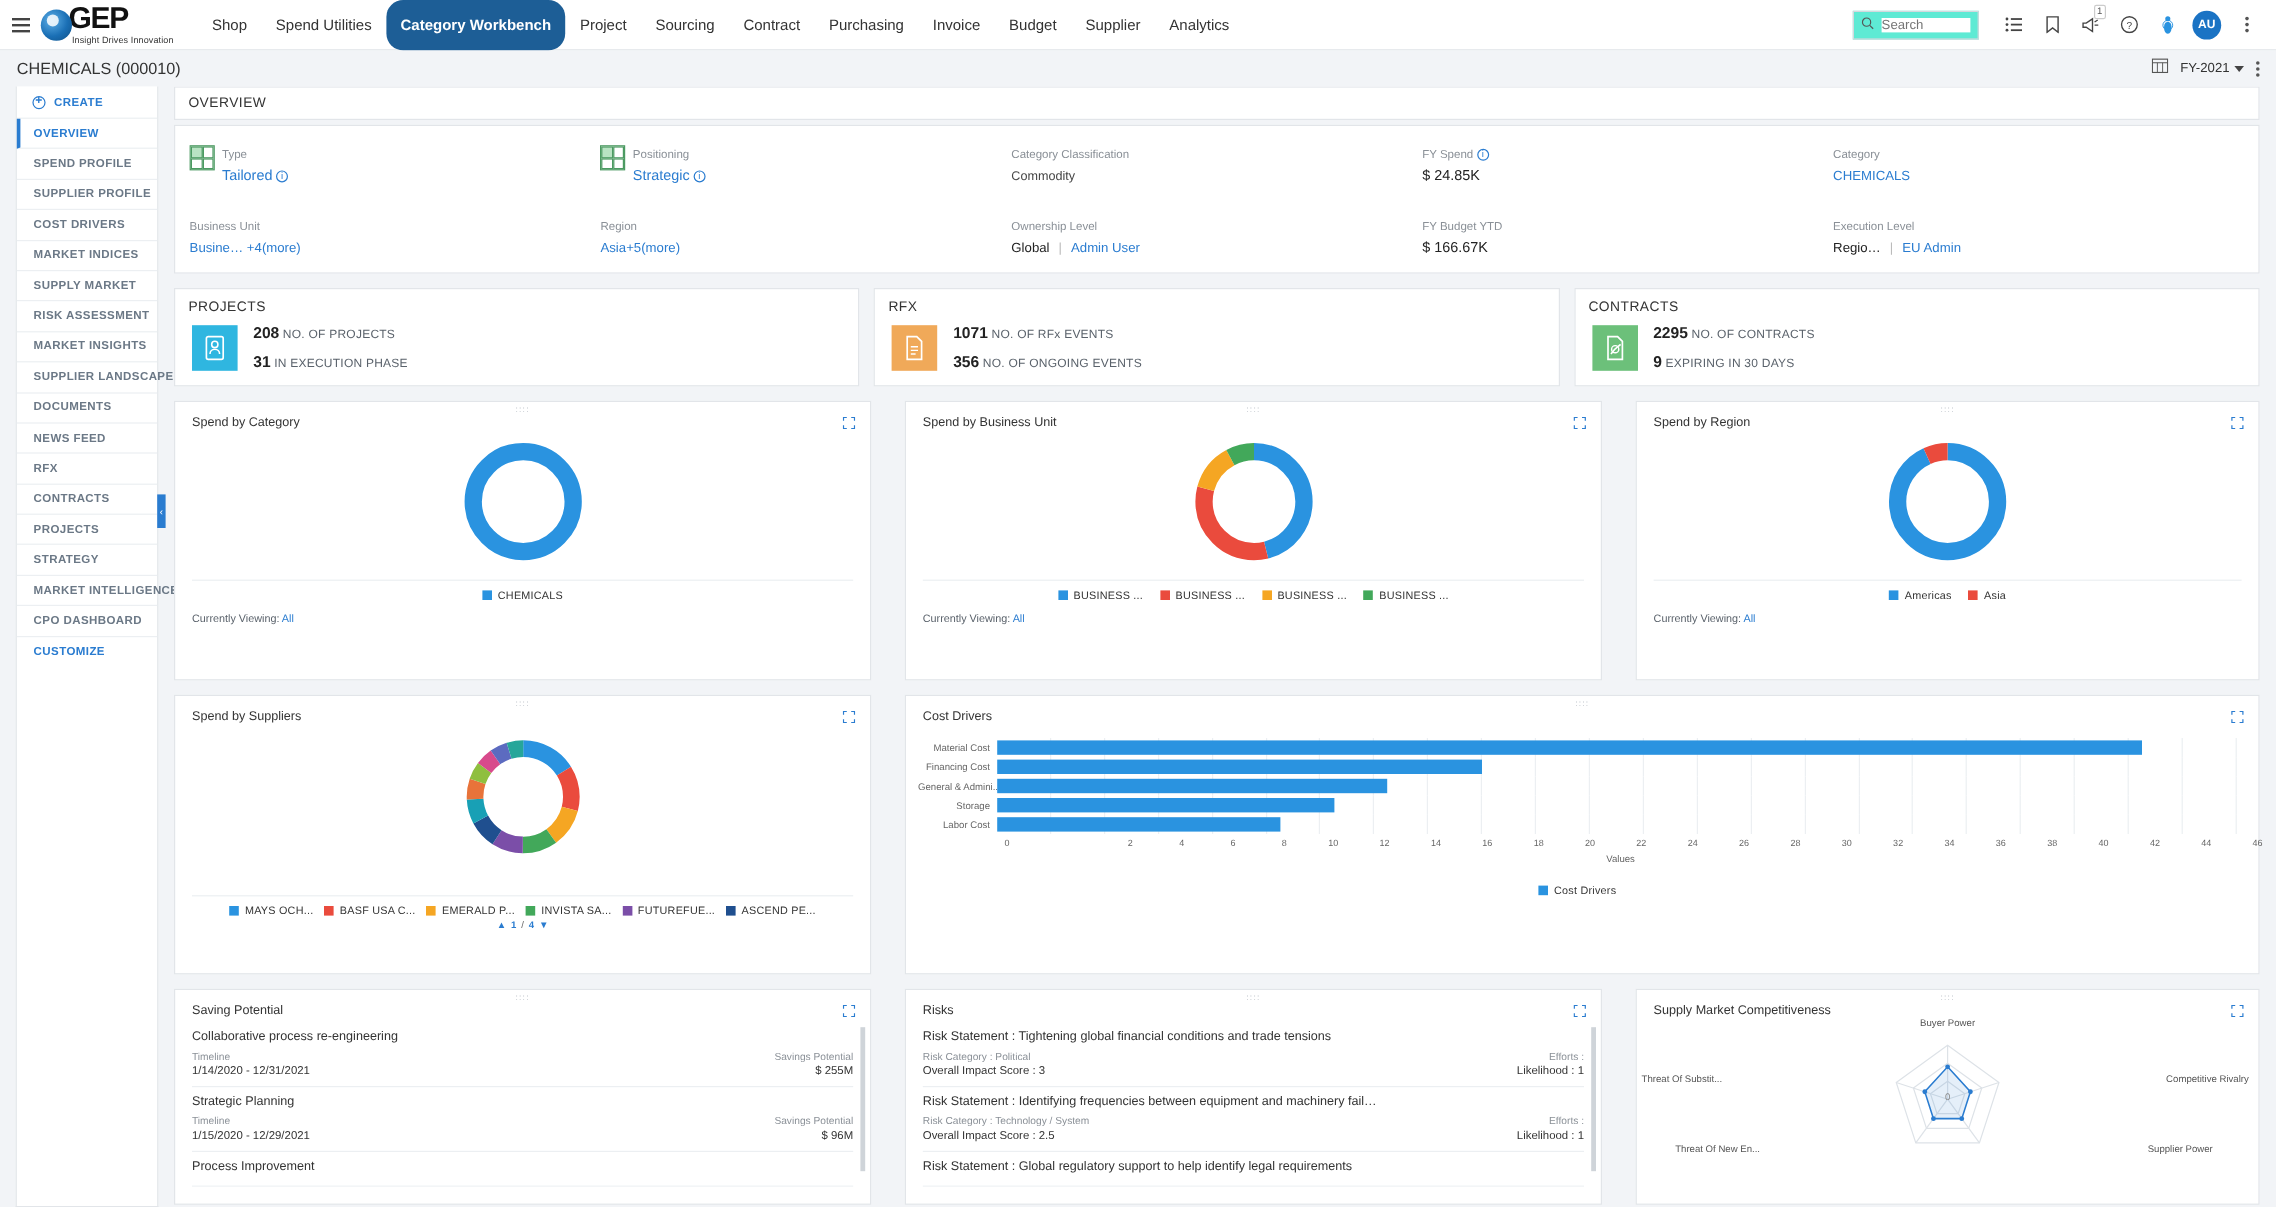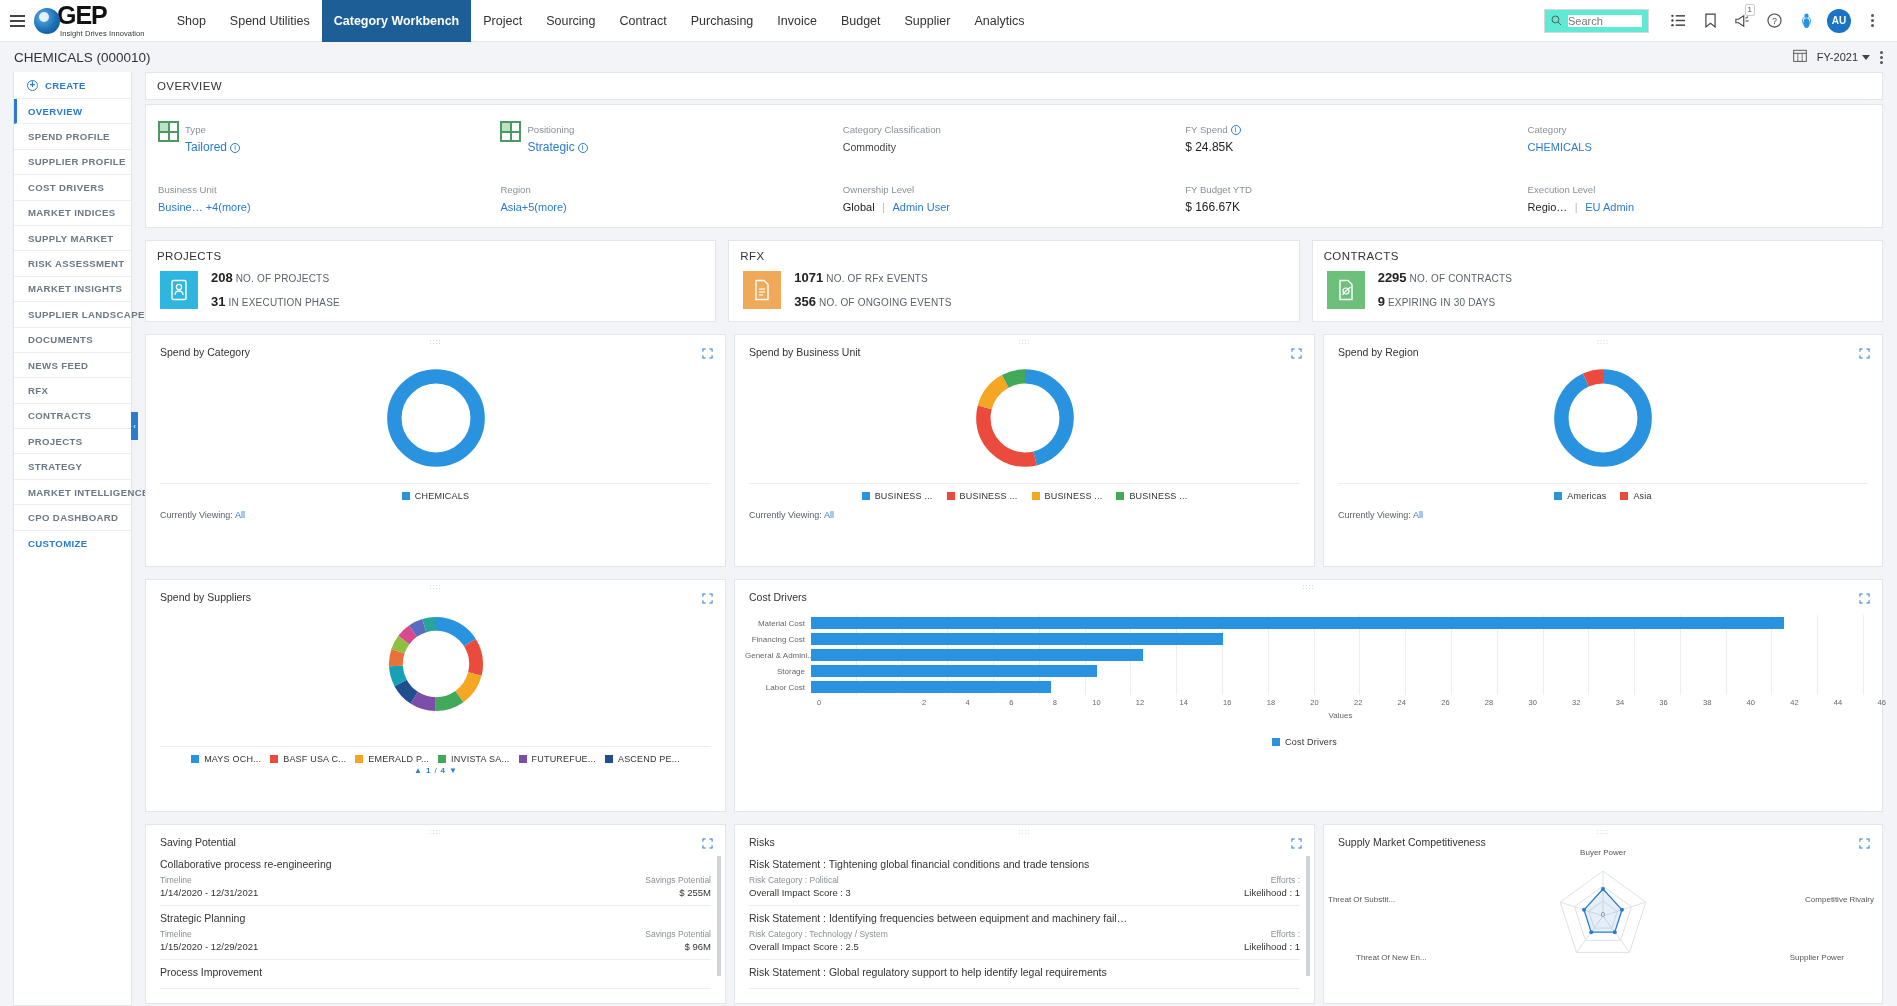--- a/index.html
+++ b/index.html
@@ -32,21 +32,21 @@
   }
   .logo-text { font-size: 25px; font-weight: bold; letter-spacing:-1px; color:#111; margin-left:-3px; line-height:1;}
   .logo-tag { font-size: 7.5px; color:#333; margin-top:1px; letter-spacing:.1px;}
 
   .mainmenu { display:flex; align-items:center; height:42px; margin-left: 20px; }
   .mainmenu a {
     font-size: 12.5px; color:#333; text-decoration:none;
     padding: 0 12px; height: 42px; display:flex; align-items:center;
     white-space: nowrap; cursor:pointer;
   }
-  .mainmenu a.active { background:#1d5e96; color:#fff; font-weight:bold; }
+  .mainmenu a.active { background:#1d5e96; color:#fff; font-weight:bold;border-radius:14px; }
 
   .nav-right { margin-left:auto; display:flex; align-items:center; height:42px; padding-right:10px; gap:2px;}
   .searchbox {
     width: 110px; height:24px; border:1px solid #d4d8dd; background:#5eead4;
     display:flex; align-items:center; padding: 0 6px; margin-right:12px; width:105px;
   }
   .searchbox input { border:none; outline:none; font-size:11px; width:100%; color:#888; font-family:"Liberation Sans",sans-serif;}
   .searchbox .mag { margin-right:6px; }
   .nav-icon { width:30px; height:42px; display:flex; align-items:center; justify-content:center; cursor:pointer; position:relative;}
   .badge {
@@ -130,21 +130,21 @@
   .kpi-card { flex:1; background:#fff; border:1px solid #e2e5e9; }
   .kpi-title { font-size:11.5px; letter-spacing:.4px; padding:9px 0 0 11px; color:#333;}
   .kpi-body { display:flex; align-items:center; gap:13px; padding: 8px 0 12px 14px; }
   .kpi-icon { width:38px;height:38px; display:flex;align-items:center;justify-content:center; flex:none;}
   .kpi-lines .l { font-size:11px; color:#333; margin-bottom:9px; }
   .kpi-lines .l:last-child { margin-bottom:0;}
   .kpi-num { font-size:13px; font-weight:bold; color:#222; margin-right:3px;}
   .kpi-sub { font-size:10px; color:#5a626b; letter-spacing:.2px;}
 
   
-  .wrow { display:flex; gap:8px; margin-top:12px; }
+  .wrow { display:flex; gap:28px; margin-top:12px; }
   .widget { background:#fff; border:1px solid #e2e5e9; position:relative; }
   .w-grip { position:absolute; top:4px; left:50%; transform:translateX(-50%);
     font-size:7px; color:#b6bcc3; letter-spacing:1px; line-height:5px;}
   .w-grip b { display:block; font-weight:normal;}
   .w-title { font-size:10.5px; color:#333; padding: 11px 0 0 14px; }
   .expand-ico { position:absolute; top:10px; right:12px; width:11px; height:11px; cursor:pointer;}
 
   .donut-wrap { display:flex; justify-content:center; align-items:center; }
   .legend { display:flex; justify-content:center; gap:14px; border-top:1px solid #eceff2; padding-top:7px; margin: 0 14px; flex-wrap:wrap;}
   .lg { display:flex; align-items:center; gap:5px; font-size:9px; color:#333; letter-spacing:.2px;}

